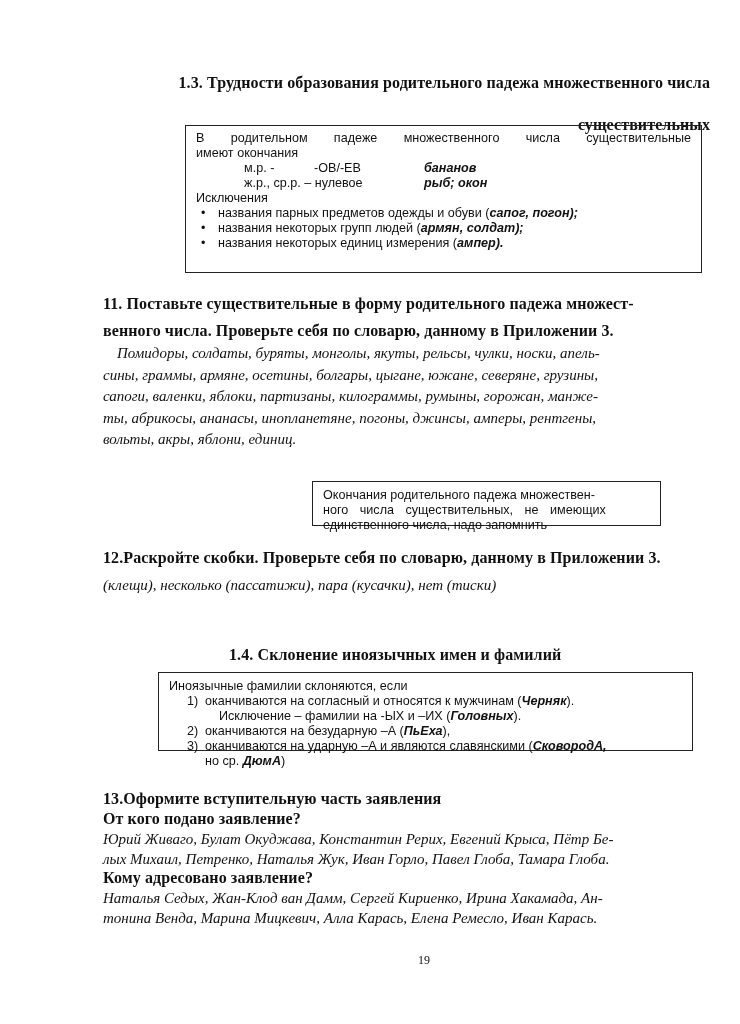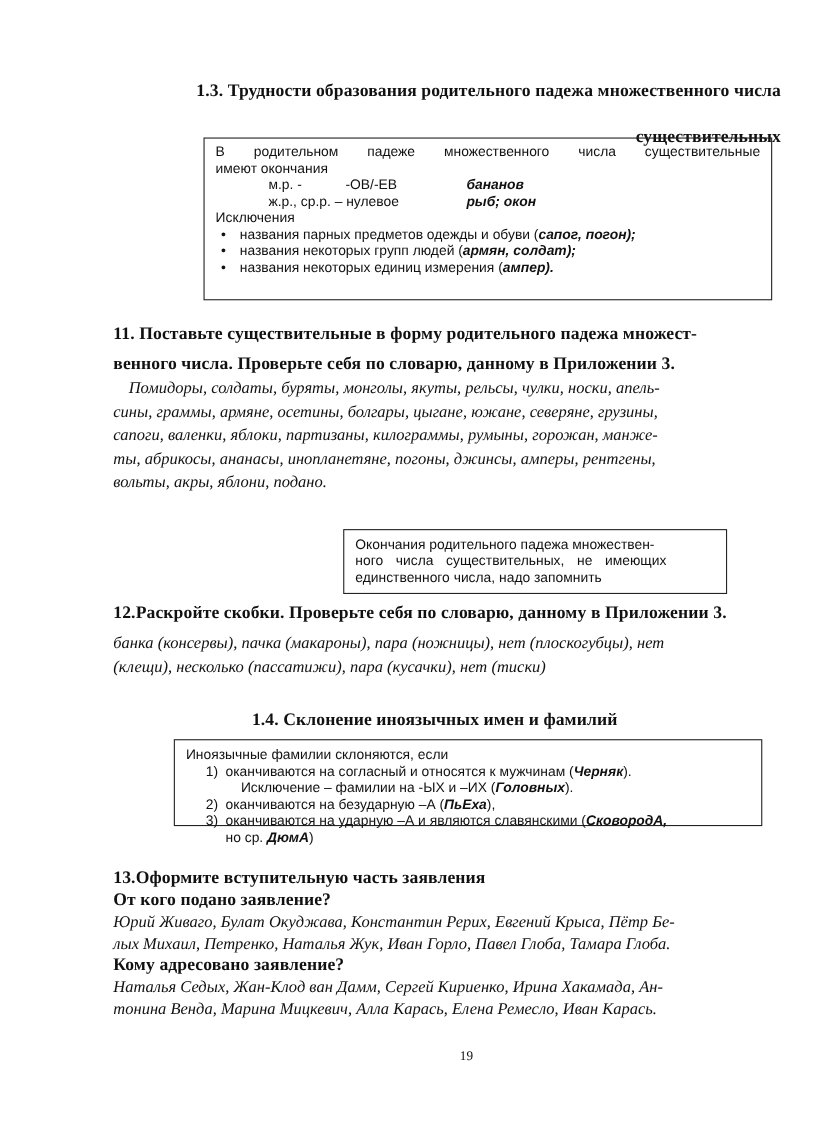--- a/index.html
+++ b/index.html
@@ -61,32 +61,31 @@
 
 <div class="abs serif-b heading" style="left:103px; top:290px; width:582px; line-height:27px;">
   <div class="line">11. Поставьте существительные  в форму родительного падежа множест-</div>
   <div class="line">венного числа. Проверьте себя по словарю, данному в Приложении 3.</div>
 </div>
 <div class="abs serif-i it-text" style="left:103px; top:343px; width:582px;">
   <div class="line" style="padding-left:14px;">Помидоры, солдаты, буряты, монголы, якуты, рельсы, чулки, носки, апель-</div>
   <div class="line">сины, граммы, армяне, осетины, болгары, цыгане, южане, северяне, грузины,</div>
   <div class="line">сапоги, валенки, яблоки, партизаны, килограммы, румыны, горожан, манже-</div>
   <div class="line">ты, абрикосы, ананасы, инопланетяне, погоны, джинсы, амперы, рентгены,</div>
-  <div class="line">вольты, акры, яблони,  подано.</div>
+  <div class="line">вольты, акры, яблони,  единиц.</div>
 </div>
 
-<div class="box" style="left:312px; top:481px; width:349px; height:59px; padding:6px 10px 0 10px;">
+<div class="box" style="left:312px; top:481px; width:349px; height:45px; padding:6px 10px 0 10px;">
   <div class="sans line">Окончания родительного падежа множествен-</div>
   <div class="sans line" style="word-spacing:8px;">ного числа существительных, не имеющих</div>
   <div class="sans line">единственного числа, надо запомнить</div>
 </div>
 
 <div class="abs serif-b heading line" style="left:103px; top:549px;">12.Раскройте скобки. Проверьте себя по словарю, данному в Приложении 3.</div>
 <div class="abs serif-i it-text" style="left:103px; top:575px; width:582px;">
-  <div class="line">банка (консервы), пачка (макароны), пара (ножницы), нет (плоскогубцы), нет</div>
   <div class="line">(клещи), несколько (пассатижи), пара (кусачки), нет (тиски)</div>
 </div>
 
 <div class="abs serif-b heading line" style="left:229px; top:646px;">1.4. Склонение иноязычных имен и фамилий</div>
 
 <div class="box" style="left:158px; top:672px; width:535px; height:79px; padding:6px 10px 0 10px;">
   <div class="sans">Иноязычные фамилии склоняются, если</div>
   <ol class="num sans">
     <li class="sans" style="padding-left:36px;">
       <span style="position:absolute; left:18px;">1)</span>

